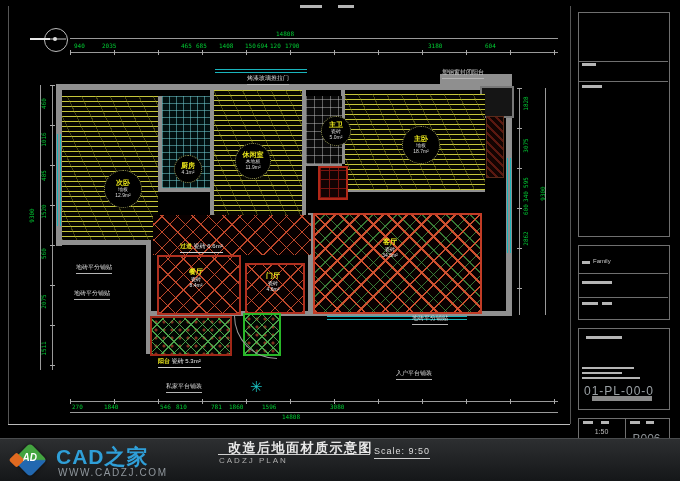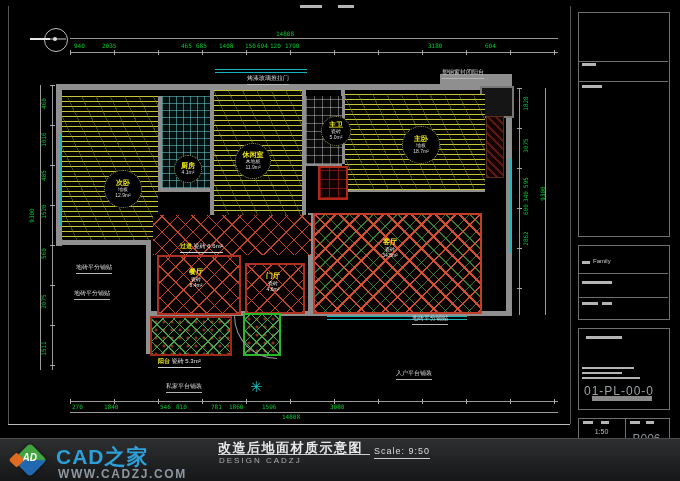--- a/index.html
+++ b/index.html
@@ -54,26 +54,26 @@
   .tickrowv{position:absolute;width:5px;background:repeating-linear-gradient(180deg,#aaa 0 1px,transparent 1px 40px);}
   .ann{position:absolute;color:#ddd;font-size:6px;white-space:nowrap;border-bottom:1px solid #b5b5b5;padding-bottom:1px;z-index:6;}
   .mb{position:absolute;background:#b5b5b5;height:3px;}
   
   .tbbox{position:absolute;border:1px solid #6f6f6f;background:#000;}
   .tbtext{position:absolute;color:#9aa0a4;white-space:nowrap;}
   
   .fbar{position:absolute;left:0;top:438px;width:680px;height:43px;
         background:linear-gradient(#2d2f31,#141618);border-top:1px solid #4a4c4e;}
   .brand{position:absolute;color:#2f9fd8;font-weight:bold;font-size:21px;letter-spacing:1px;}
-  .site{position:absolute;color:#8f969c;font-size:12px;letter-spacing:1.6px;font-weight:bold;}
+  .site{position:absolute;color:#8f969c;font-size:10px;letter-spacing:1.6px;font-weight:normal;}
   .cube{position:absolute;width:24px;height:24px;transform:rotate(45deg);border-radius:4px;
         background:linear-gradient(135deg,#43a43f 0 48%,#2268b0 52%);box-shadow:0 0 4px rgba(0,0,0,.7);}
   .cube:after{content:"";position:absolute;left:-3px;bottom:-3px;width:11px;height:11px;background:#e06a20;border-radius:2px;}
   .cube span{position:absolute;left:3px;top:5px;transform:rotate(-45deg);color:#fff;font-weight:bold;font-size:10px;font-style:italic;}
-  .ftitle{position:absolute;color:#e8e8e8;font-size:13px;letter-spacing:1.5px;font-weight:bold;}
+  .ftitle{position:absolute;color:#e8e8e8;font-size:13px;letter-spacing:1.5px;font-weight:bold;margin-left:10px;}
   .fsub{position:absolute;color:#aeaeae;font-size:8px;letter-spacing:2px;}
   .fscale{position:absolute;color:#ddd;font-size:9px;letter-spacing:1px;}
   .wline{position:absolute;background:#cfcfcf;height:1px;}
 </style>
 </head>
 <body>
 
 <div class="frame" style="left:8px;top:6px;width:1px;height:418px;"></div>
 <div class="frame" style="left:570px;top:6px;width:1px;height:418px;"></div>
 <div class="wline" style="left:8px;top:424px;width:562px;background:#bbb;"></div>
@@ -273,15 +273,15 @@
 <span class="tbtext" style="left:625px;top:432px;width:43px;text-align:center;font-size:12px;color:#8d9296;">B006</span>
 
 <div class="fbar"></div>
 <div class="cube" style="left:18px;top:448px;">
   <span>AD</span>
 </div>
 <span class="brand" style="left:56px;top:443px;">CAD之家</span>
 <span class="site" style="left:58px;top:467px;">WWW.CADZJ.COM</span>
 <span class="ftitle" style="left:218px;top:439px;">改造后地面材质示意图</span>
 <div class="wline" style="left:218px;top:454px;width:152px;"></div>
-<span class="fsub" style="left:219px;top:456px;">DESIGN CADZJ</span>
+<span class="fsub" style="left:219px;top:456px;">CADZJ PLAN</span>
 <span class="fscale" style="left:374px;top:446px;">Scale:  9:50</span>
 <div class="wline" style="left:374px;top:458px;width:56px;"></div>
 
 </body></html>

